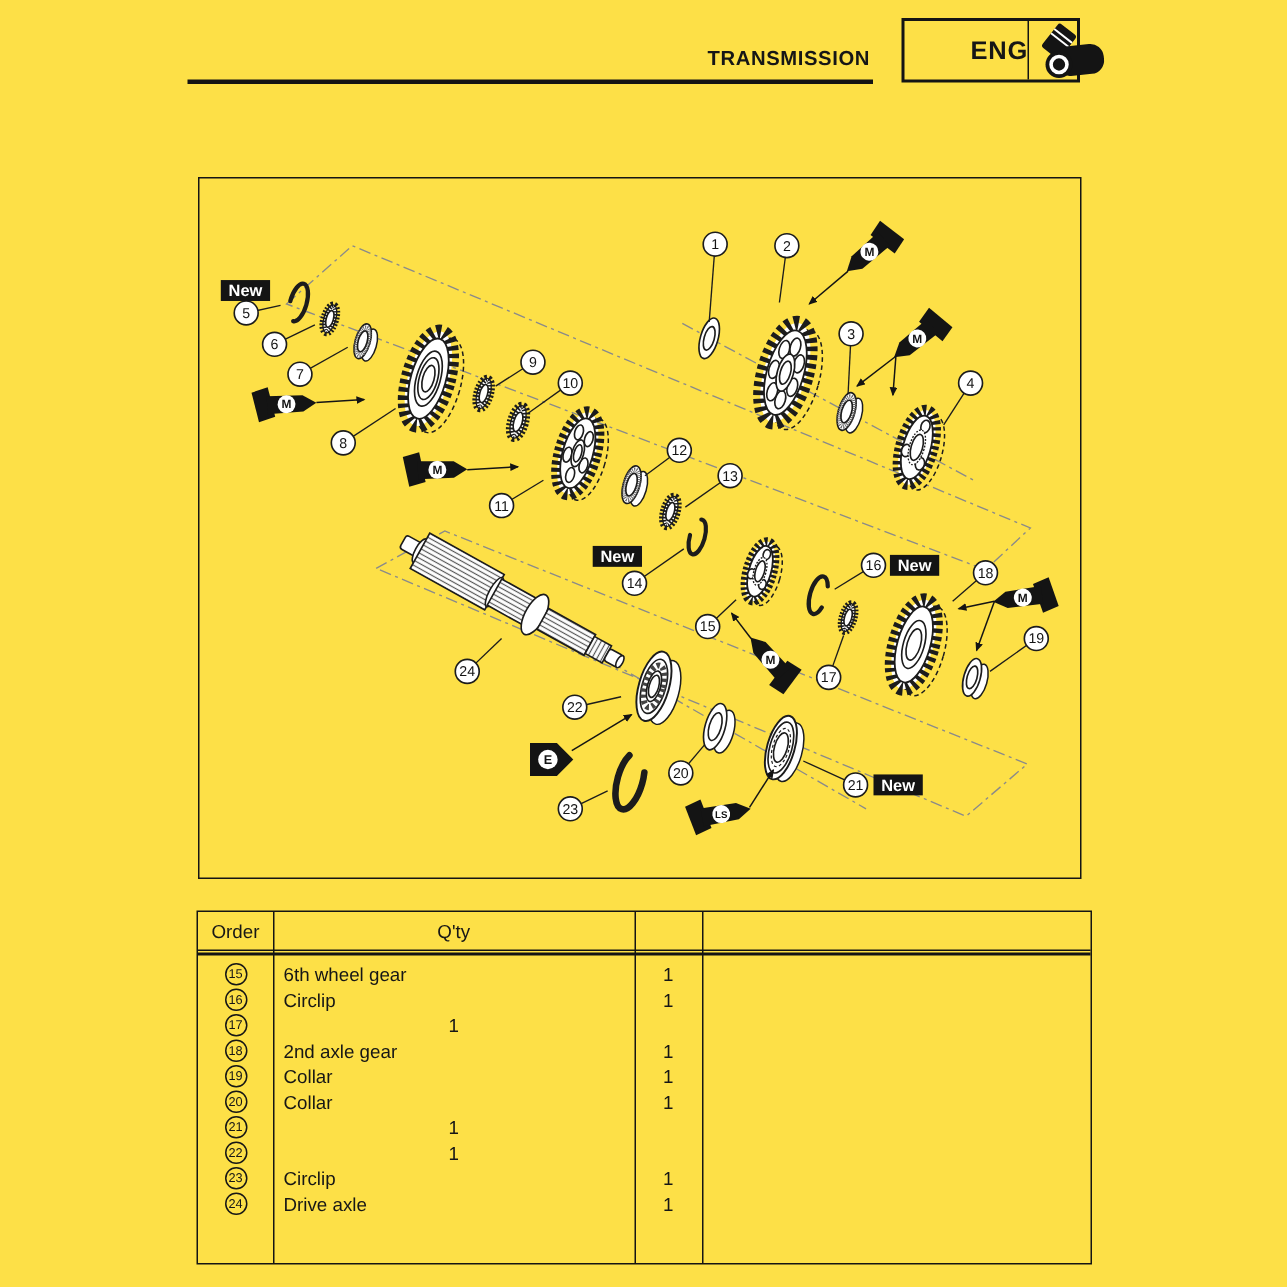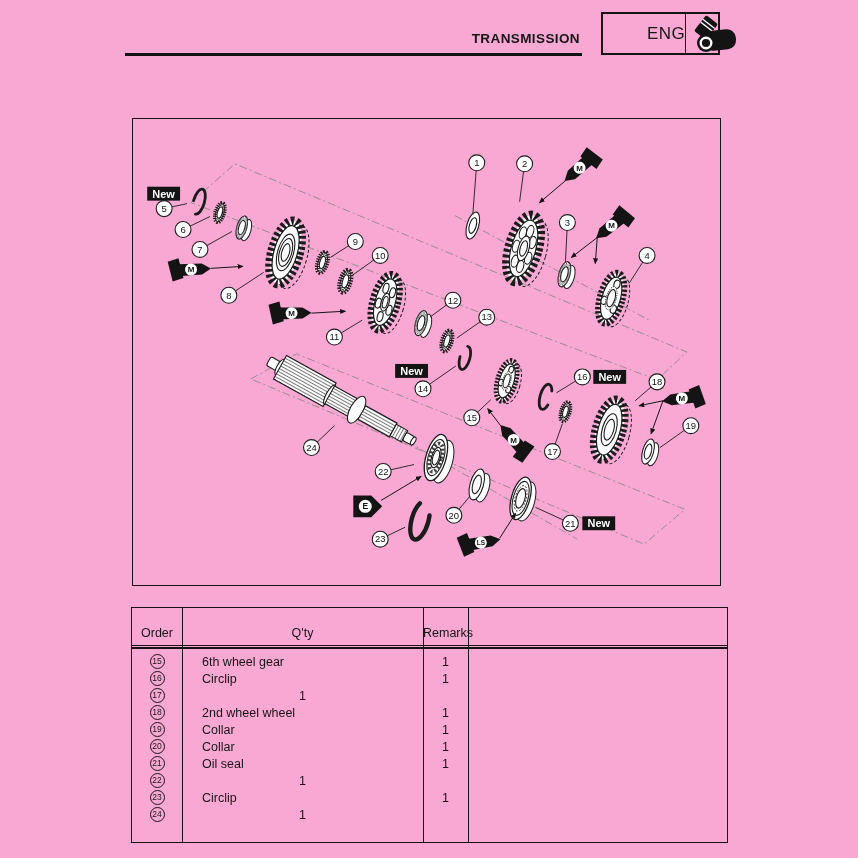--- a/index.html
+++ b/index.html
@@ -1,35 +1,35 @@
 <!DOCTYPE html>
 <html><head>
 <meta charset="utf-8">
 <style>
   html,body{margin:0;padding:0;background:#e9e9e9;}
-  .page{position:relative;width:858px;height:858px;background:#f9a8d4;font-family:"Liberation Sans",sans-serif;color:#161616;overflow:hidden;}
+  .page{position:relative;width:858px;height:858px;background:#fde047;font-family:"Liberation Sans",sans-serif;color:#161616;overflow:hidden;}
   
   .title{position:absolute;top:31px;left:125px;width:455px;text-align:right;font-size:13.5px;font-weight:bold;letter-spacing:.4px;}
   .rule{position:absolute;top:53px;left:125px;width:457px;height:2.5px;background:#141414;}
   .chapbox{position:absolute;top:12px;left:601px;width:119px;height:43px;border:2px solid #141414;display:flex;box-sizing:border-box;}
-  .chapbox .code{width:62px;display:flex;align-items:center;justify-content:center;font-size:17px;font-weight:normal;letter-spacing:.5px;border-right:1.6px solid #141414;margin-left:44px;}
+  .chapbox .code{width:62px;display:flex;align-items:center;justify-content:center;font-size:17px;font-weight:bold;letter-spacing:.5px;border-right:1.6px solid #141414;margin-left:44px;}
   .chapbox .icon{flex:1;display:flex;align-items:center;justify-content:center;}
   
   .frame{position:absolute;top:118px;left:132px;width:589px;height:468px;border:1.8px solid #141414;box-sizing:border-box;}
   .frame svg{display:block;width:100%;height:100%;}
   
   .ptable{position:absolute;top:607px;left:131px;width:597px;height:236px;border:1.6px solid #141414;box-sizing:border-box;font-size:12.5px;}
-  .thead{display:grid;grid-template-columns:50px 241px 45px 1fr;height:25px;align-items:center;border-bottom:1px solid #141414;margin-top:12px;}
+  .thead{display:grid;grid-template-columns:50px 241px 45px 1fr;height:25px;align-items:center;border-bottom:1px solid #141414;}
   .thead span{text-align:center;}
   .dbl{height:2px;background:#141414;margin-top:1px;}
   .tbody{position:relative;padding-top:4px;}
   .trow{display:grid;grid-template-columns:50px 241px 45px 1fr;height:17px;align-items:center;}
   .trow .ord{display:flex;justify-content:center;}
   .circ{display:inline-flex;align-items:center;justify-content:center;width:13px;height:13px;border:1px solid #161616;border-radius:50%;font-size:8.5px;line-height:1;}
-  .trow .part{padding-left:20px;}
+  .trow .part{padding-left:7px;}
   .trow .qty{text-align:center;}
   .vline{position:absolute;top:0;bottom:0;width:0;border-left:1.2px solid #141414;}
   .v1{left:50px}.v2{left:291px}.v3{left:336px}
   .remark{position:absolute;top:189px;left:344px;width:240px;line-height:16.5px;}
 </style>
 </head>
 <body>
 
 <div class="page">
 
@@ -393,21 +393,20 @@
             <text x="599.5" y="528" text-anchor="middle" font-size="11" font-weight="bold" fill="#fff">New</text>
           </g>
         </g>
     </svg>
   </div>
 
   <div class="ptable">
     <div class="thead">
       <span>Order</span>
       <span>Q'ty</span>
-      <span>Remarks</span>
     </div>
     <div class="dbl"></div>
     <div class="tbody" id="tbody">
         <div class="trow">
           <span class="ord">
             <span class="circ">15</span>
           </span>
           <span class="part">6th wheel gear</span>
           <span class="qty">1</span>
           <span></span>
@@ -424,21 +423,21 @@
           <span class="ord">
             <span class="circ">17</span>
           </span>
           <span class="qty">1</span>
           <span></span>
         </div>
         <div class="trow">
           <span class="ord">
             <span class="circ">18</span>
           </span>
-          <span class="part">2nd wheel wheel</span>
+          <span class="part">2nd axle gear</span>
           <span class="qty">1</span>
           <span></span>
         </div>
         <div class="trow">
           <span class="ord">
             <span class="circ">19</span>
           </span>
           <span class="part">Collar</span>
           <span class="qty">1</span>
           <span></span>
@@ -448,21 +447,20 @@
             <span class="circ">20</span>
           </span>
           <span class="part">Collar</span>
           <span class="qty">1</span>
           <span></span>
         </div>
         <div class="trow">
           <span class="ord">
             <span class="circ">21</span>
           </span>
-          <span class="part">Oil seal</span>
           <span class="qty">1</span>
           <span></span>
         </div>
         <div class="trow">
           <span class="ord">
             <span class="circ">22</span>
           </span>
           <span class="qty">1</span>
           <span></span>
         </div>
@@ -471,20 +469,21 @@
             <span class="circ">23</span>
           </span>
           <span class="part">Circlip</span>
           <span class="qty">1</span>
           <span></span>
         </div>
         <div class="trow">
           <span class="ord">
             <span class="circ">24</span>
           </span>
+          <span class="part">Drive axle</span>
           <span class="qty">1</span>
           <span></span>
         </div>
       </div>
     <div class="vline v1"></div>
     <div class="vline v2"></div>
     <div class="vline v3"></div>
   </div>
 
 </div>

